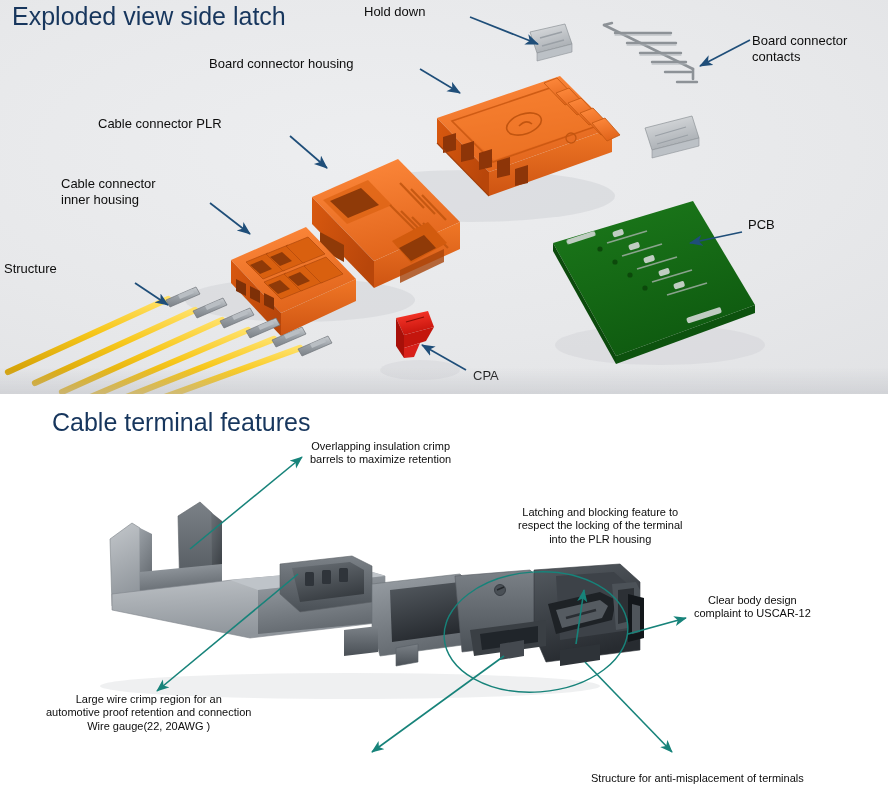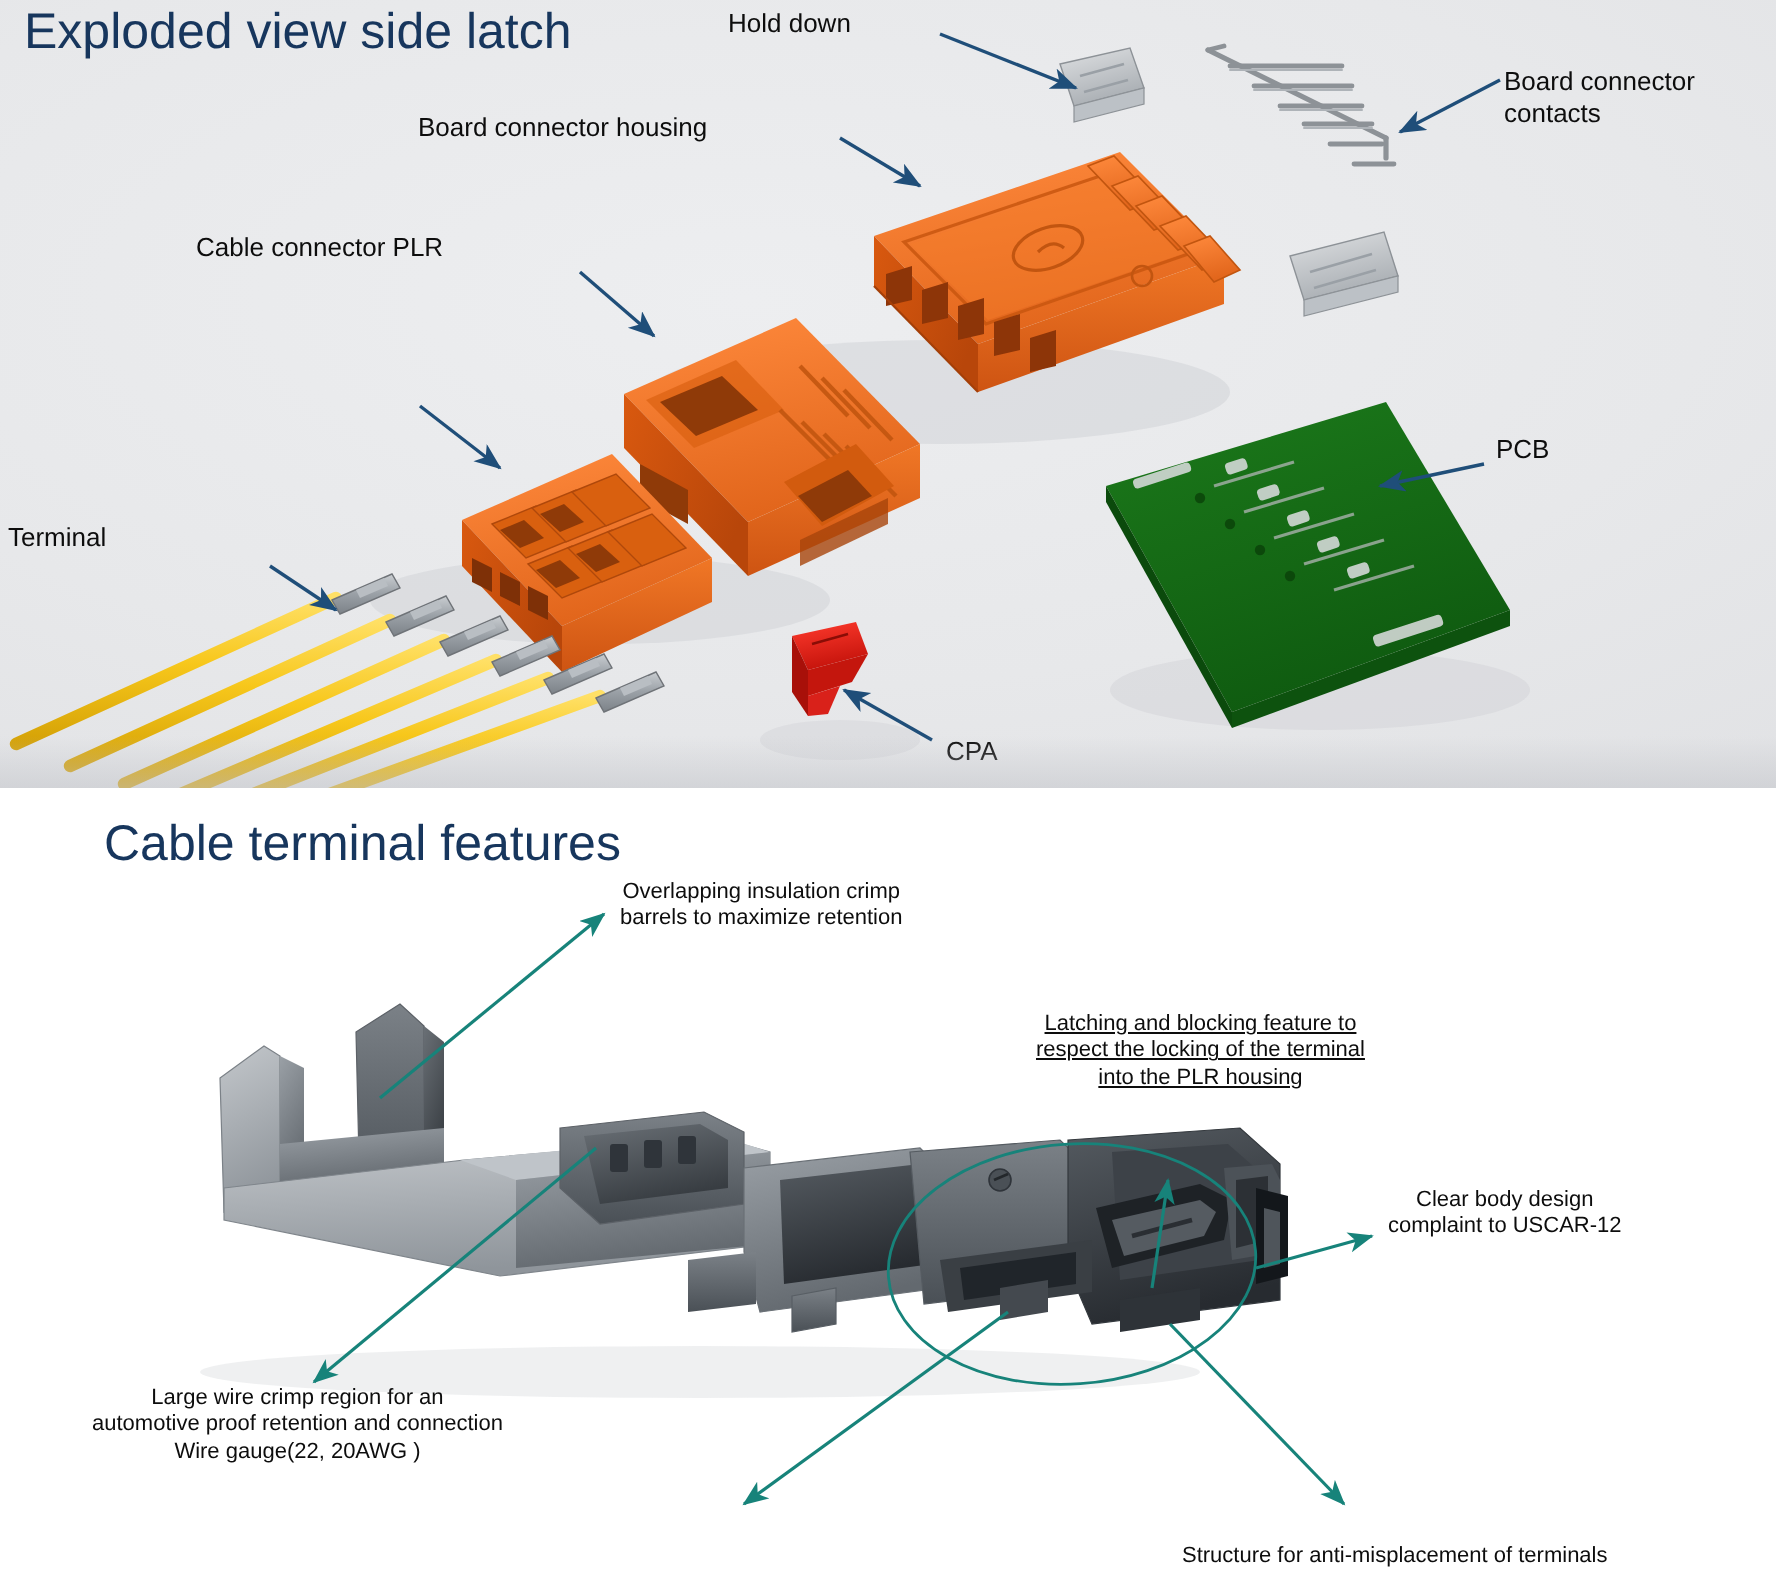--- a/index.html
+++ b/index.html
@@ -318,22 +318,24 @@
 
     <div class="lbl lbl-big" style="left:364px; top:4px;">Hold down</div>
 
     <div class="lbl lbl-big" style="left:752px; top:33px;">Board connector
 contacts</div>
 
     <div class="lbl lbl-big" style="left:209px; top:56px;">Board connector housing</div>
 
     <div class="lbl lbl-big" style="left:98px; top:116px;">Cable connector PLR</div>
 
-
-    <div class="lbl lbl-big" style="left:4px; top:261px;">Terminal</div>
+    <div class="lbl lbl-big" style="left:61px; top:176px;">Cable connector
+inner housing</div>
+
+    <div class="lbl lbl-big" style="left:4px; top:261px;">Structure</div>
 
     <div class="lbl lbl-big" style="left:748px; top:217px;">PCB</div>
 
     <div class="lbl lbl-big" style="left:473px; top:368px;">CPA</div>
   </div>
 
   <div id="bottom-panel">
 
     <svg class="overlay" viewBox="0 0 888 400">
       <defs>
@@ -429,21 +431,21 @@
         <path d="M504,262 L372,358"></path>
         <path d="M585,268 L672,358"></path>
       </g>
     </svg>
 
     <div class="panel-title" id="title-bottom">Cable terminal features</div>
 
     <div class="lbl lbl-small" style="left:310px; top:46px;">Overlapping insulation crimp
 barrels to maximize retention</div>
 
-    <div class="lbl lbl-small" style="left:518px; top:112px;text-decoration:underline;">Latching and blocking feature to
+    <div class="lbl lbl-small" style="left:518px; top:112px;">Latching and blocking feature to
 respect the locking of the terminal
 into the PLR housing</div>
 
     <div class="lbl lbl-small" style="left:694px; top:200px;">Clear body design
 complaint to USCAR-12</div>
 
     <div class="lbl lbl-small" style="left:46px; top:299px;">Large wire crimp region for an
 automotive proof retention and connection
 Wire gauge(22, 20AWG )</div>
 

